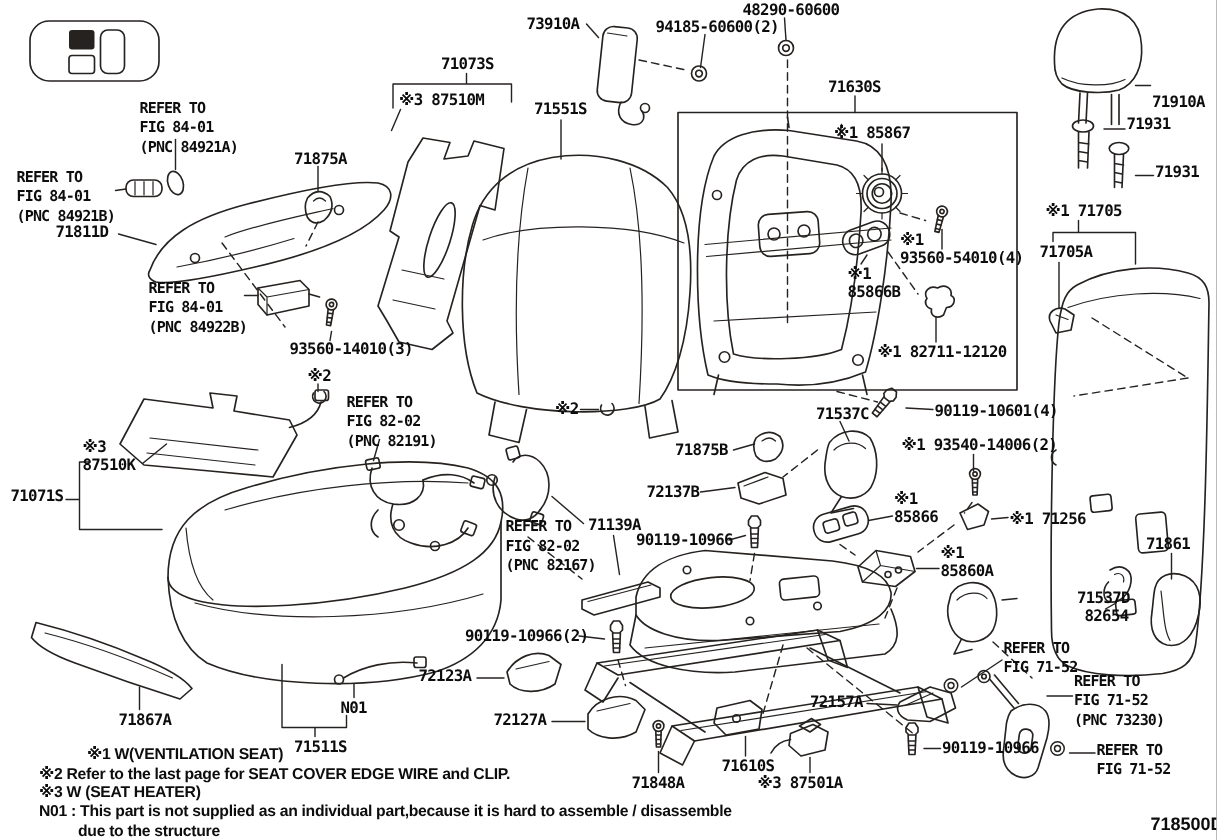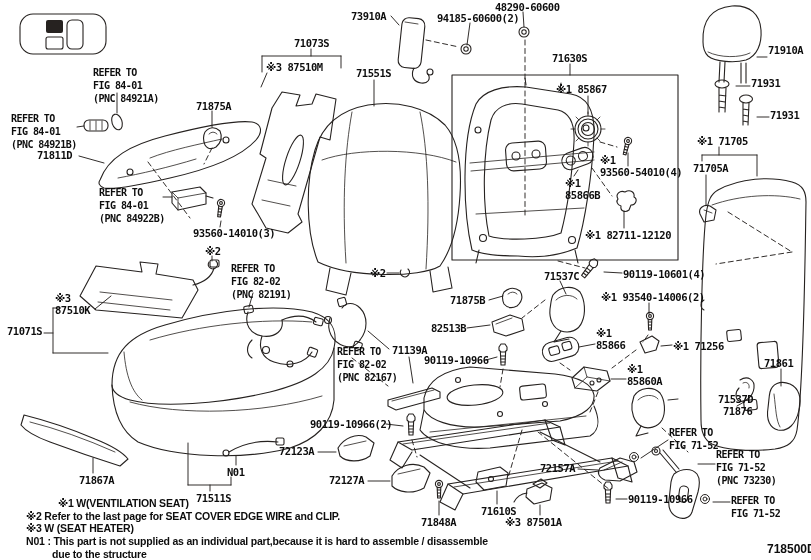--- a/index.html
+++ b/index.html
@@ -407,43 +407,43 @@
 (PNC 84922B)</div>
       <div class="callout num" style="left: 193px; top: 227px;">93560-14010(3)</div>
       <div class="callout num" style="left: 294px; top: 37px;">71073S</div>
       <div class="callout num" style="left: 246px; top: 61px; margin-left: 20px;">※3 87510M</div>
       <div class="callout num" style="left: 356px; top: 67px;">71551S</div>
       <div class="callout num" style="left: 351px; top: 10px;">73910A</div>
       <div class="callout num" style="left: 437px; top: 12px;">94185-60600(2)</div>
       <div class="callout num" style="left: 495px; top: 1px;">48290-60600</div>
       <div class="callout num" style="left: 552px; top: 52px;">71630S</div>
       <div class="callout num" style="left: 556px; top: 83px;">※1 85867</div>
-      <div class="callout num" style="left: 768px; top: 44px; text-align: center;">71910A</div>
+      <div class="callout num" style="left: 768px; top: 62px; text-align: center;">71910A</div>
       <div class="callout num" style="left: 751px; top: 77px;">71931</div>
       <div class="callout num" style="left: 770px; top: 109px;">71931</div>
       <div class="callout num" style="left: 697px; top: 135px;">※1 71705</div>
       <div class="callout num" style="left: 693px; top: 162px;">71705A</div>
       <div class="callout num" style="left: 600px; top: 154px;">※1
 93560-54010(4)</div>
       <div class="callout num" style="left: 565px; top: 177px;">※1
 85866B</div>
       <div class="callout num" style="left: 585px; top: 229px;">※1 82711-12120</div>
       <div class="callout num" style="left: 544px; top: 270px;">71537C</div>
       <div class="callout num" style="left: 623px; top: 268px;">90119-10601(4)</div>
       <div class="callout num" style="left: 450px; top: 294px;">71875B</div>
       <div class="callout num" style="left: 601px; top: 291px;">※1 93540-14006(2)</div>
-      <div class="callout num" style="left: 431px; top: 322px;">82513B</div>
+      <div class="callout num" style="left: 431px; top: 322px;">72137B</div>
       <div class="callout num" style="left: 424px; top: 354px;">90119-10966</div>
       <div class="callout num" style="left: 596px; top: 327px;">※1
 85866</div>
       <div class="callout num" style="left: 673px; top: 340px;">※1 71256</div>
       <div class="callout num" style="left: 627px; top: 363px;">※1
 85860A</div>
       <div class="callout num" style="left: 679px; top: 393px; margin-left: 39px;">71537D</div>
-      <div class="callout num" style="left: 723px; top: 405px;">71876</div>
+      <div class="callout num" style="left: 723px; top: 405px;">82654</div>
       <div class="callout num" style="left: 764px; top: 357px;">71861</div>
       <div class="callout num" style="left: 392px; top: 344px;">71139A</div>
       <div class="callout refer" style="left: 337px; top: 345px;">REFER TO
 FIG 82-02
 (PNC 82167)</div>
       <div class="callout refer" style="left: 231px; top: 262px;">REFER TO
 FIG 82-02
 (PNC 82191)</div>
       <div class="callout num" style="left: 205px; top: 245px;">※2</div>
       <div class="callout num" style="left: 370px; top: 267px;">※2</div>

